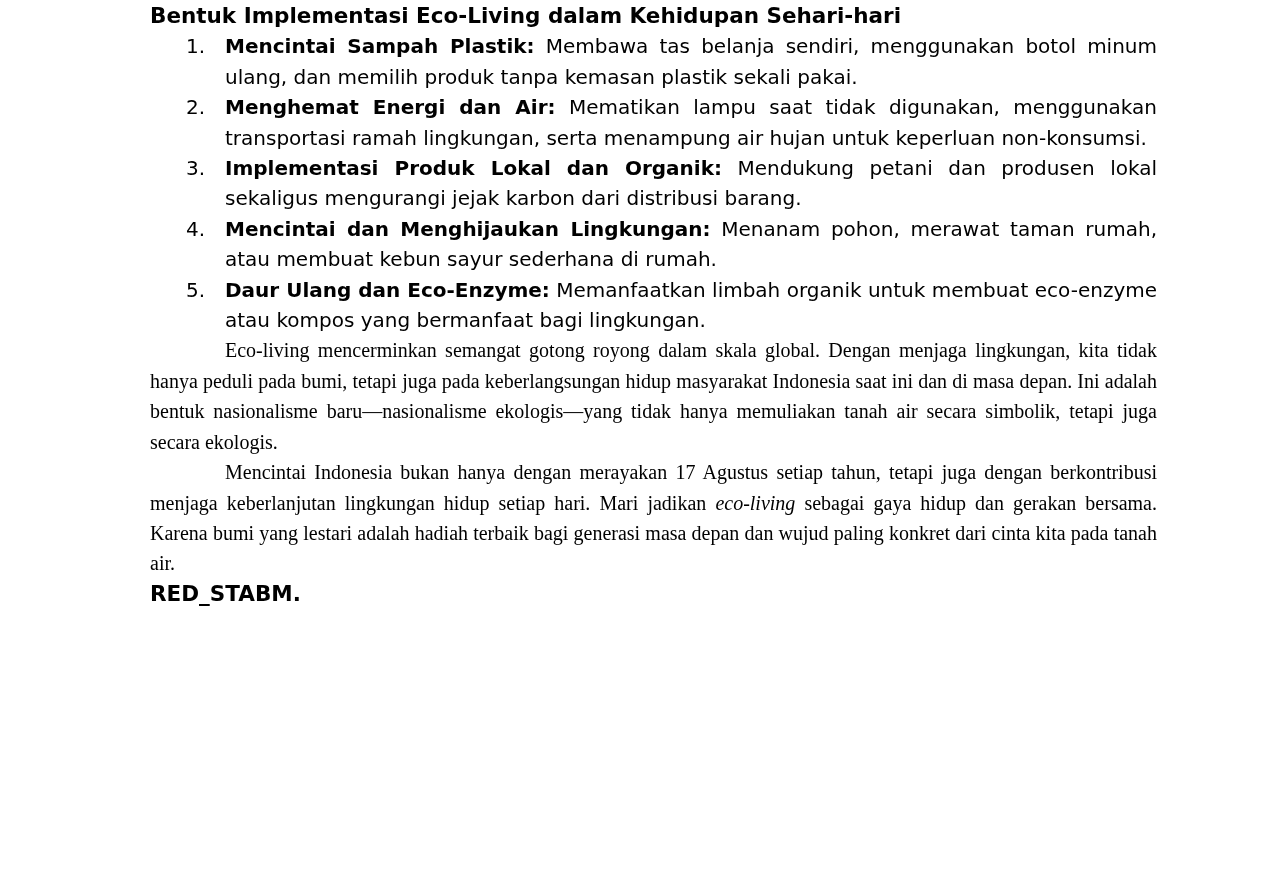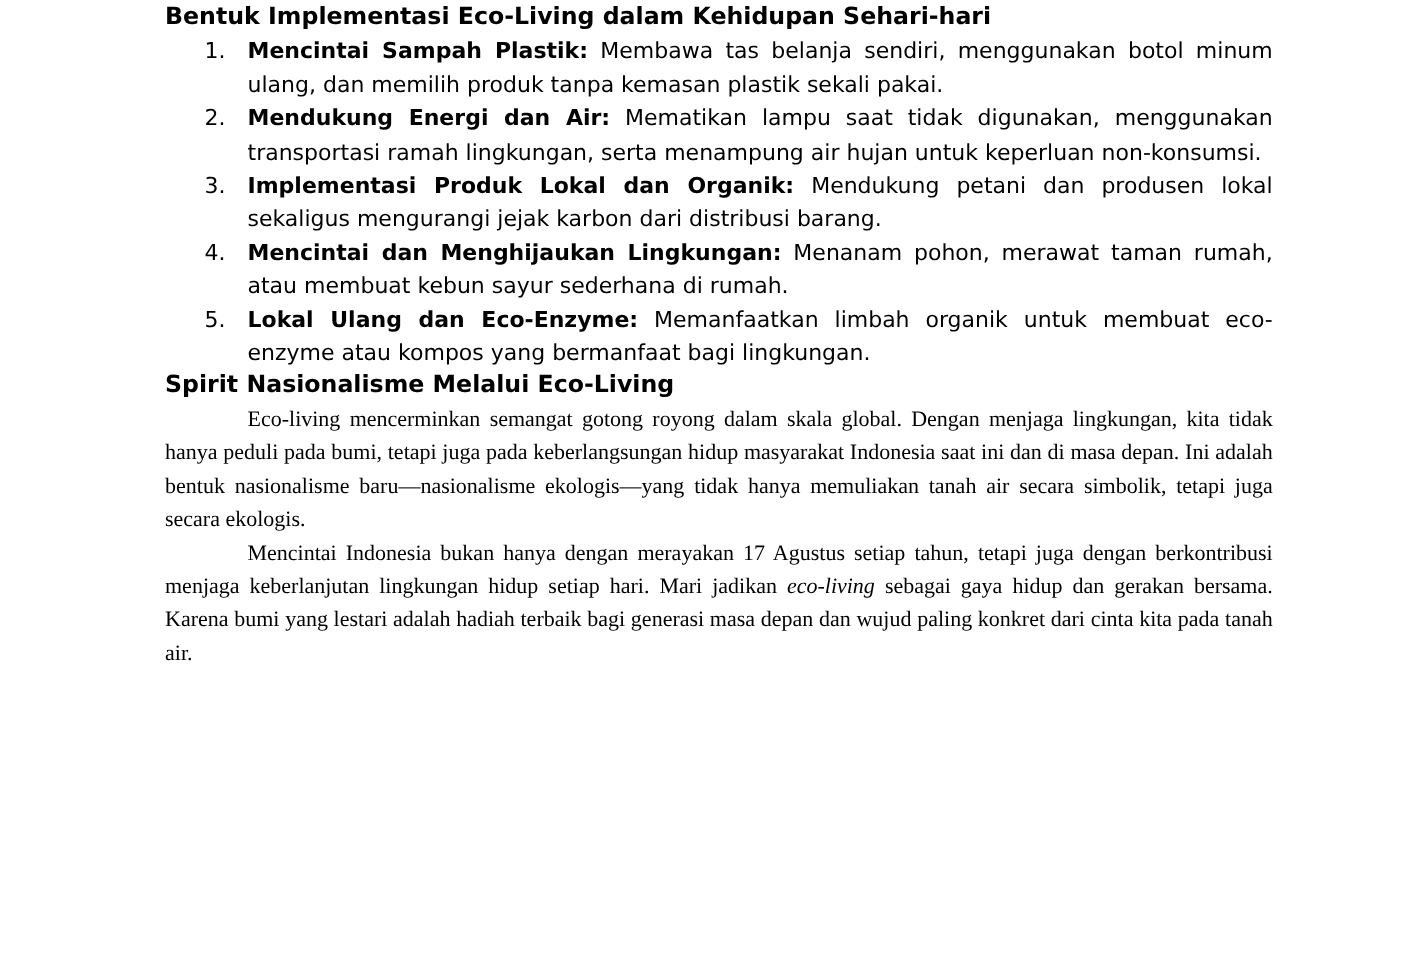--- a/index.html
+++ b/index.html
@@ -67,36 +67,36 @@
 <div class="page">
   <div class="doc">
 
     <div class="heading">Bentuk Implementasi Eco-Living dalam Kehidupan Sehari-hari</div>
 
     <div class="list-item">
       <span class="num">1.</span><span class="lead">Mencintai Sampah Plastik:</span><span> Membawa tas belanja sendiri, menggunakan botol minum ulang, dan memilih produk tanpa kemasan plastik sekali pakai.</span>
     </div>
 
     <div class="list-item">
-      <span class="num">2.</span><span class="lead">Mendukung Energi dan Air:</span><span> Mematikan lampu saat tidak digunakan, menggunakan transportasi ramah lingkungan, serta menampung air hujan untuk keperluan non-konsumsi.</span>
+      <span class="num">2.</span><span class="lead">Menghemat Energi dan Air:</span><span> Mematikan lampu saat tidak digunakan, menggunakan transportasi ramah lingkungan, serta menampung air hujan untuk keperluan non-konsumsi.</span>
     </div>
 
     <div class="list-item">
       <span class="num">3.</span><span class="lead">Implementasi Produk Lokal dan Organik:</span><span> Mendukung petani dan produsen lokal sekaligus mengurangi jejak karbon dari distribusi barang.</span>
     </div>
 
     <div class="list-item">
       <span class="num">4.</span><span class="lead">Mencintai dan Menghijaukan Lingkungan:</span><span> Menanam pohon, merawat taman rumah, atau membuat kebun sayur sederhana di rumah.</span>
     </div>
 
     <div class="list-item">
-      <span class="num">5.</span><span class="lead">Lokal Ulang dan Eco-Enzyme:</span><span> Memanfaatkan limbah organik untuk membuat eco-enzyme atau kompos yang bermanfaat bagi lingkungan.</span>
+      <span class="num">5.</span><span class="lead">Daur Ulang dan Eco-Enzyme:</span><span> Memanfaatkan limbah organik untuk membuat eco-enzyme atau kompos yang bermanfaat bagi lingkungan.</span>
     </div>
 
-    <div class="heading">Spirit Nasionalisme Melalui Eco-Living</div>
 
     <p class="para">Eco-living mencerminkan semangat gotong royong dalam skala global. Dengan menjaga lingkungan, kita tidak hanya peduli pada bumi, tetapi juga pada keberlangsungan hidup masyarakat Indonesia saat ini dan di masa depan. Ini adalah bentuk nasionalisme baru—nasionalisme ekologis—yang tidak hanya memuliakan tanah air secara simbolik, tetapi juga secara ekologis.</p>
 
     <p class="para"><span>Mencintai Indonesia bukan hanya dengan merayakan 17 Agustus setiap tahun, tetapi juga dengan berkontribusi menjaga keberlanjutan lingkungan hidup setiap hari. Mari jadikan </span><span class="italic">eco-living</span><span> sebagai gaya hidup dan gerakan bersama. Karena bumi yang lestari adalah hadiah terbaik bagi generasi masa depan dan wujud paling konkret dari cinta kita pada tanah air.</span></p>
 
+    <div class="signature">RED_STABM.</div>
 
   </div>
 </div>
 
 </body></html>

